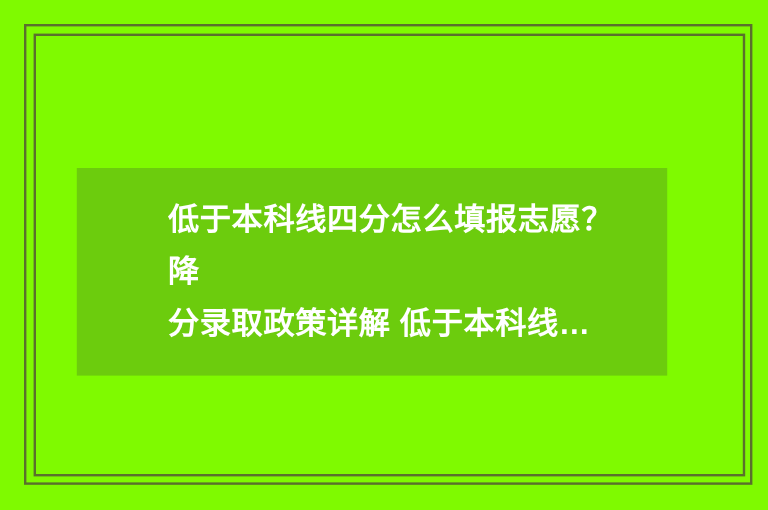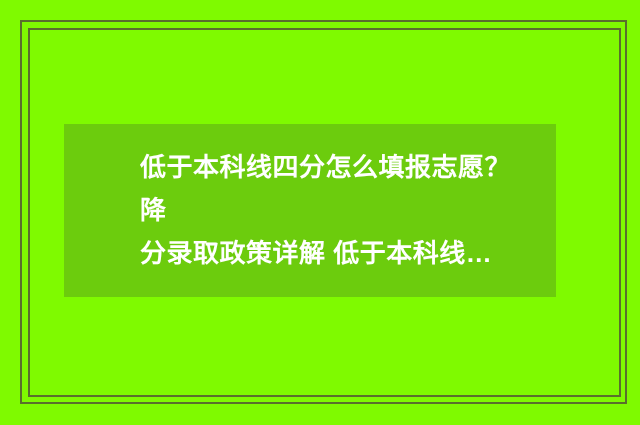--- a/index.html
+++ b/index.html
@@ -46,21 +46,21 @@
     top: 28px;
     width: 589px;
     height: 365px;
     border-width: 2px;
   }
 
   
   .headline-panel {
     position: absolute;
     left: 64px;
-    top: 124px;
+    top: 140px;
     width: 492px;
     height: 173px;
     background: #6ccc0d;
     display: flex;
     align-items: center;
     justify-content: flex-start;
     box-sizing: border-box;
     padding-left: 76px;
     padding-right: 20px;
   }

